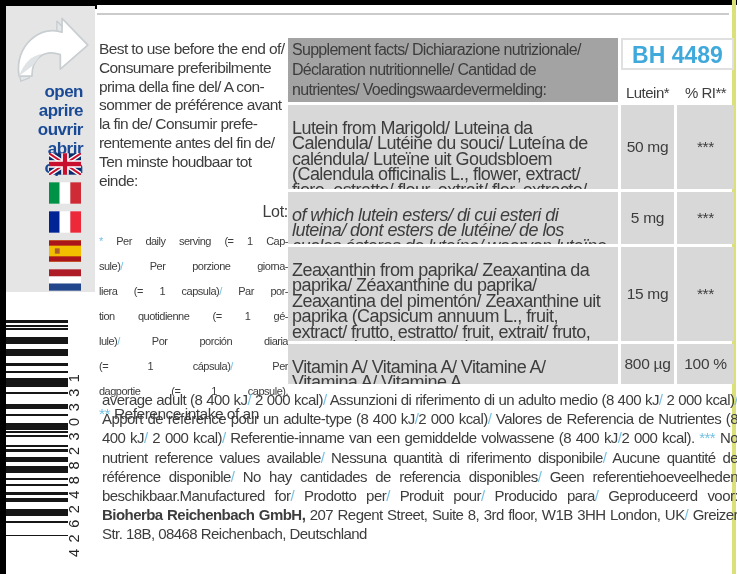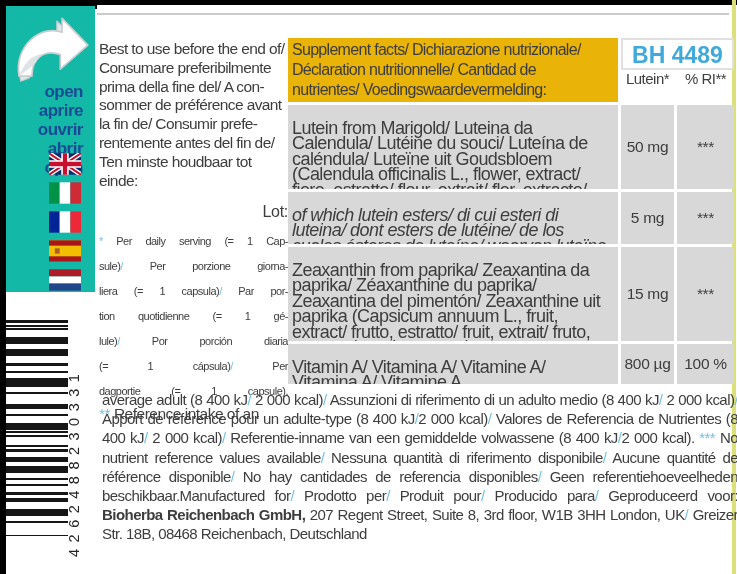--- a/index.html
+++ b/index.html
@@ -8,21 +8,21 @@
   .page{position:absolute;inset:0;}
 
   
   .edge-top{position:absolute;left:0;top:0;width:737px;height:5px;background:#000;}
   .edge-top-left{position:absolute;left:0;top:0;width:97px;height:9px;background:#000;}
   .edge-left{position:absolute;left:0;top:0;width:6px;height:574px;background:#000;}
   .edge-right{position:absolute;right:1px;top:0;width:4px;height:574px;background:#dbe07a;}
   .top-line{position:absolute;left:97px;top:13px;width:632px;height:2px;background:#cbcbcb;}
 
   
-  .strip{position:absolute;left:6px;top:6px;width:89px;height:286px;background:#14b8a6;}
+  .strip{position:absolute;left:6px;top:6px;width:89px;height:286px;background:#e5e5e5;}
   .arrow{position:absolute;left:1px;top:3px;width:86px;height:86px;}
   .open-words{position:absolute;top:76px;right:12px;text-align:right;line-height:19px;
               font-size:17px;font-weight:600;color:#1a4a96;letter-spacing:-0.5px;}
   .flags{position:absolute;top:147px;right:14px;display:flex;flex-direction:column;gap:7px;}
   .flag{width:32px;height:22px;display:block;}
 
   
   .bars{position:absolute;left:6px;top:320px;width:62px;height:216px;
     background-image:
       repeating-linear-gradient(#161616 0 3px, transparent 3px 8px, #161616 8px 10px,
@@ -38,23 +38,23 @@
   .mid{position:absolute;left:99px;top:40px;width:189px;}
   .bb{font-size:15.5px;line-height:18.8px;letter-spacing:-0.6px;}
   .lot{margin-top:13px;font-size:16px;letter-spacing:-0.3px;text-align:right;}
   .serving{margin-top:8px;font-size:11px;line-height:25px;letter-spacing:-0.5px;
            text-align:justify;text-align-last:justify;}
   .ref-intro{font-size:15.5px;line-height:19.4px;letter-spacing:-0.5px;}
 
   
   .suptable{position:absolute;left:288px;top:38px;width:446px;}
   .thead{display:grid;grid-template-columns:330px 113px;gap:3px;margin-bottom:3px;}
-  .thead .title{background:#eab308;height:64px;font-size:16px;line-height:20px;
+  .thead .title{background:#a3a3a3;height:64px;font-size:16px;line-height:20px;
                 letter-spacing:-0.7px;padding:2px 4px;box-sizing:border-box;}
-  .thead .hright{height:64px;display:flex;flex-direction:column;justify-content:flex-start;}
+  .thead .hright{height:64px;display:flex;flex-direction:column;justify-content:space-between;}
   .code{height:32px;line-height:30px;text-align:center;font-size:23px;font-weight:600;
         color:#3fa9db;border:2px solid #e0e0e0;box-sizing:border-box;background:#fff;}
   .col-labels{display:grid;grid-template-columns:53px 57px;gap:3px;font-size:15px;
               letter-spacing:-0.5px;color:#3e3e3e;text-align:center;padding-bottom:1px;}
   .trow{display:grid;grid-template-columns:330px 53px 57px;gap:3px;margin-bottom:3px;}
   .cell{background:#d8d8d8;box-sizing:border-box;overflow:hidden;}
   .desc{padding:16px 4px;font-size:18px;line-height:15.4px;letter-spacing:-0.55px;}
   .val{display:flex;align-items:center;justify-content:center;font-size:15.5px;
        letter-spacing:-0.3px;}
   .suptable > .trow:nth-child(2) .cell{height:84px}

